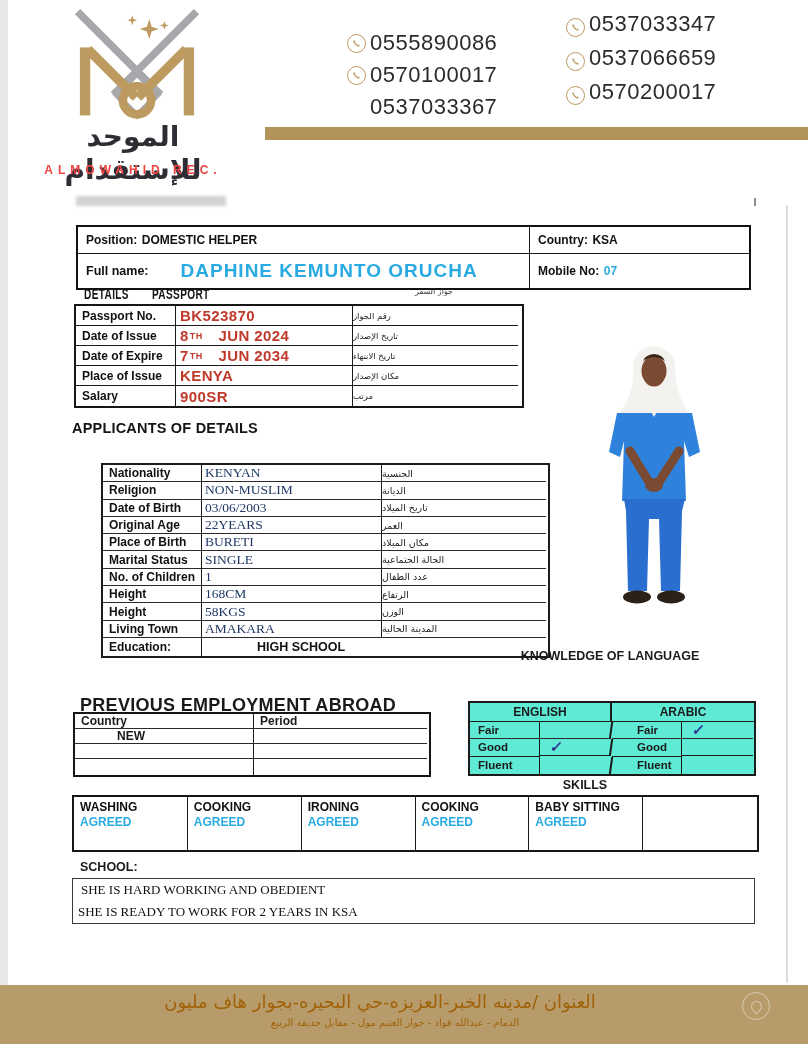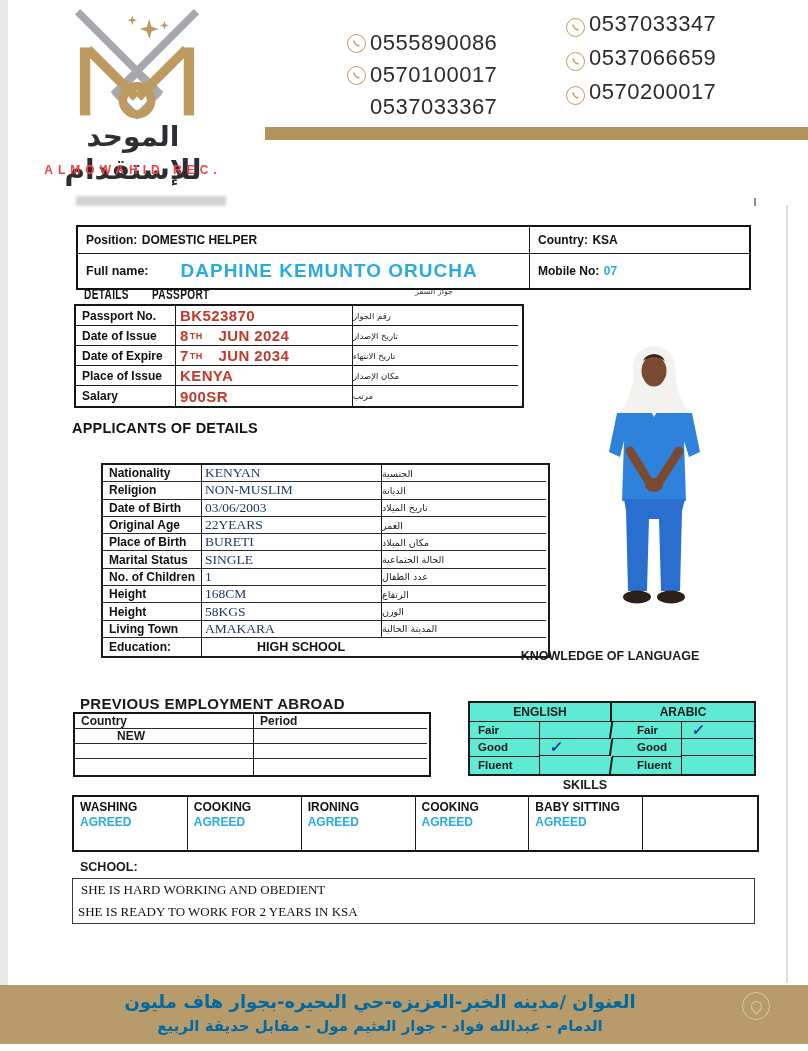--- a/index.html
+++ b/index.html
@@ -60,43 +60,43 @@
   .edu-val{font-weight:bold;font-size:12.5px;padding-left:55px;color:#111;}
 
   .lang-h{left:505px;top:649px;width:210px;text-align:center;font-weight:bold;font-size:12.5px;}
   .lang-table{left:468px;top:701px;width:284px;border:2px solid #1a1a1a;display:grid;
               grid-template-columns:70px 72px 70px 72px;grid-template-rows:19px 17.3px 17.3px 17.4px;background:#5eead4;}
   .lang-head{grid-column:span 2;justify-content:center;font-weight:bold;font-size:12px;}
   .lvl{padding-left:8px;font-weight:bold;font-size:11.5px;text-align:right;}
   .lvl-ar{padding-left:25px;}
   .chk{padding-left:10px;font-size:15px;font-weight:bold;color:#2E3192;transform:skewX(-8deg);}
 
-  .emp-h{left:80px;top:695px;font-weight:bold;font-size:15px;letter-spacing:.3px;}
+  .emp-h{left:80px;top:695px;font-weight:bold;font-size:18px;letter-spacing:.3px;}
   .emp-table{left:73px;top:712px;width:354px;border:2px solid #161616;display:grid;
              grid-template-columns:179px 173px;grid-template-rows:15px 15px 15px 16px;background:#fff;}
   .emp-cell{padding-left:6px;font-weight:bold;font-size:12px;}
   .emp-new{padding-left:42px;}
 
   .skills-h{left:540px;top:778px;width:90px;text-align:center;font-weight:bold;font-size:12.5px;}
   .skills-table{left:72px;top:795px;width:683px;height:53px;border:2px solid #161616;display:grid;
                 grid-template-columns:repeat(6,1fr);background:#fff;}
   .skill-cell{padding:3px 0 0 6px;box-sizing:border-box;}
   .skill-name{font-weight:bold;font-size:12px;color:#111;}
   .skill-status{font-weight:bold;font-size:12px;color:#29ABE2;margin-top:1px;}
 
   .rem-h{left:80px;top:860px;font-weight:bold;font-size:12.5px;}
   .rem-box{left:72px;width:683px;box-sizing:border-box;background:#fff;
            font-family:"Liberation Serif",serif;font-size:13px;color:#111;display:flex;align-items:center;}
   .rem1{top:878px;height:24px;border:1.5px solid #3a3a3a;padding-left:8px;}
   .rem2{top:901px;height:23px;border:1.2px solid #3a3a3a;border-top:none;padding-left:5px;}
 
   .footer{left:0;top:985px;width:808px;height:59px;background:#B89B6B;}
-  .f-line{width:760px;text-align:center;font-family:"DejaVu Sans",sans-serif;font-weight:bold;color:#0369a1;}
+  .f-line{width:760px;text-align:center;font-family:"DejaVu Sans",sans-serif;font-weight:normal;color:#a16207;}
   .f1{left:0;top:991px;font-size:18px;}
-  .f2{left:0;top:1017px;font-size:15px;}
+  .f2{left:15px;top:1017px;font-size:10px;}
   .f-ico{left:742px;top:992px;width:26px;height:26px;border:1.5px solid rgba(255,255,255,.45);
          border-radius:50%;display:flex;align-items:center;justify-content:center;}
   .f-ico-inner{width:9px;height:9px;border:1.5px solid rgba(255,255,255,.45);border-radius:50% 50% 50% 0;
                transform:rotate(-45deg);}
 </style>
 </head>
 <body>
 
 <div class="canvas">
 

